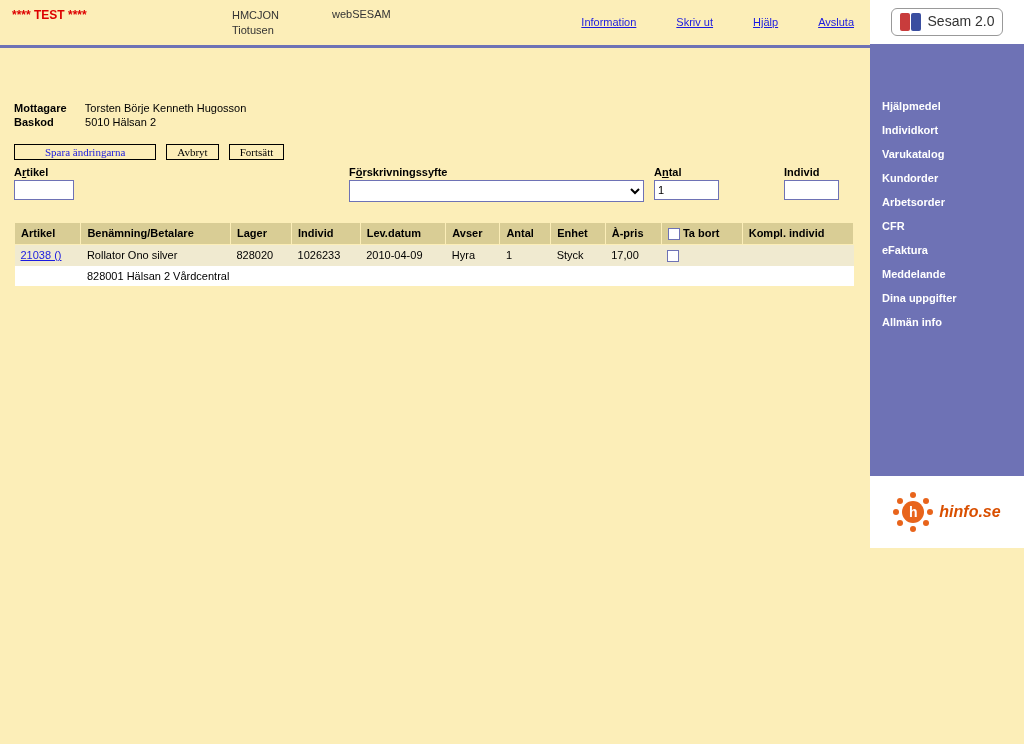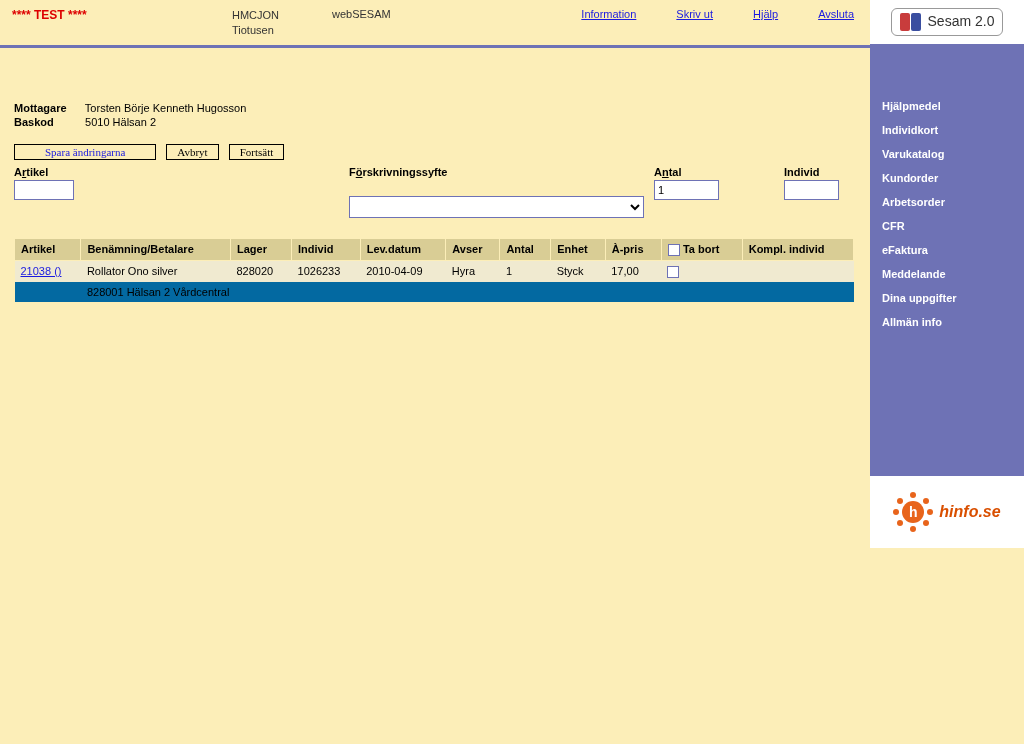--- a/index.html
+++ b/index.html
@@ -117,20 +117,21 @@
   .top-links {
     margin-left: auto;
     display: flex;
     gap: 40px;
     padding-right: 4px;
   }
   .top-links a {
     color: #1a1ae0;
     text-decoration: underline;
     cursor: pointer;
+    margin-top: 8px;
   }
   .content { padding: 14px; }
   .info-row { margin: 40px 0 2px 0; }
   .info-row .lbl { font-weight: bold; display: inline-block; width: 68px; }
   .btn-row { margin: 16px 0 6px 0; display: flex; gap: 10px; align-items: center; font-family: Liberation Serif, serif; }
   button.app-btn {
     font-family: inherit;
     font-size: 11px;
     background: #fceeb8;
     border: 1px solid #000;
@@ -140,21 +141,21 @@
   button.app-btn.primary {
     color: #1a1ae0;
     padding: 1px 30px;
   }
   .form-row {
     display: flex;
     margin-bottom: 4px;
   }
   .form-col { display: flex; flex-direction: column; }
   .form-col.artikel { width: 335px; }
-  .form-col.syfte { width: 305px; gap: 16px; }
+  .form-col.syfte { width: 305px; }
   .form-col.antal { width: 130px; }
   .form-col.individ { width: 70px; }
   .form-label { font-weight: bold; margin-bottom: 2px; }
   .form-label .ul { text-decoration: underline; }
   input.txt, select.sel {
     font-family: inherit;
     font-size: 11px;
     border: 1px solid #6e72b5;
     background: #fff;
     height: 20px;
@@ -176,21 +177,21 @@
     padding: 4px 6px;
     border: 1px solid #fceeb8;
     font-size: 11px;
   }
   table.data td {
     background: #f0ead0;
     padding: 4px 6px;
     font-size: 11px;
   }
   table.data tr.sub td {
-    background: #0369a1;
+    background: #ffffff;
   }
   .link { color: #1a1ae0; text-decoration: underline; cursor: pointer; }
   .chk {
     width: 12px; height: 12px;
     border: 1px solid #6e72b5;
     display: inline-block;
     background: #fff;
     vertical-align: middle;
   }
 </style>

